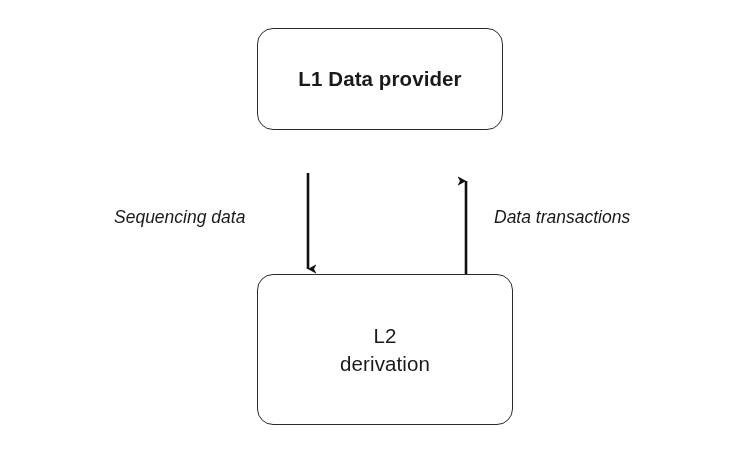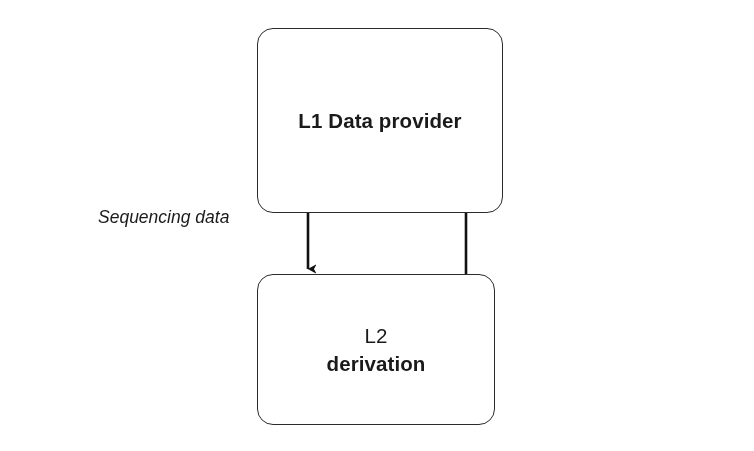--- a/index.html
+++ b/index.html
@@ -34,27 +34,27 @@
     display: flex;
     align-items: center;
     justify-content: center;
     text-align: center;
   }
 
   #node-l1 {
     left: 257px;
     top: 28px;
     width: 246px;
-    height: 185px;
+    height: 102px;
   }
 
   #node-l2 {
     left: 257px;
     top: 274px;
-    width: 238px;
+    width: 256px;
     height: 151px;
   }
 
   .node-label {
     line-height: 1.34;
     letter-spacing: 0.1px;
   }
 
   #l1-label {
     font-size: 20.5px;
@@ -63,21 +63,21 @@
 
   #l2-label {
     font-size: 20.5px;
     font-weight: normal;
   }
 
   .ln {
     display: block;
   }
   .bold {
-    font-weight: bold;
+    font-weight: normal;
   }
   .reg {
     font-weight: normal;
   }
 
   .edge-svg {
     position: absolute;
     left: 0;
     top: 0;
     width: 754px;
@@ -90,21 +90,21 @@
     font-size: 17.5px;
     white-space: nowrap;
     color: #1a1a1a;
   }
 
   .edge-label.italic {
     font-style: italic;
   }
 
   #label-sequencing-data {
-    left: 98px;
+    left: 114px;
     top: 207px;
   }
 
   #label-user-api {
     left: 330px;
     top: 207px;
   }
 
   #label-data-transactions {
     left: 494px;
@@ -142,14 +142,15 @@
   <div class="node-box" id="node-l2">
     <span class="node-label" id="l2-label">
       <span class="ln reg">L2</span>
       <span class="ln bold">derivation</span>
     </span>
   </div>
 
   <div class="edge-label italic" id="label-sequencing-data">Sequencing data</div>
 
 
+  <div class="edge-label italic" id="label-data-transactions">Data transactions</div>
 
 </div>
 
 </body></html>

